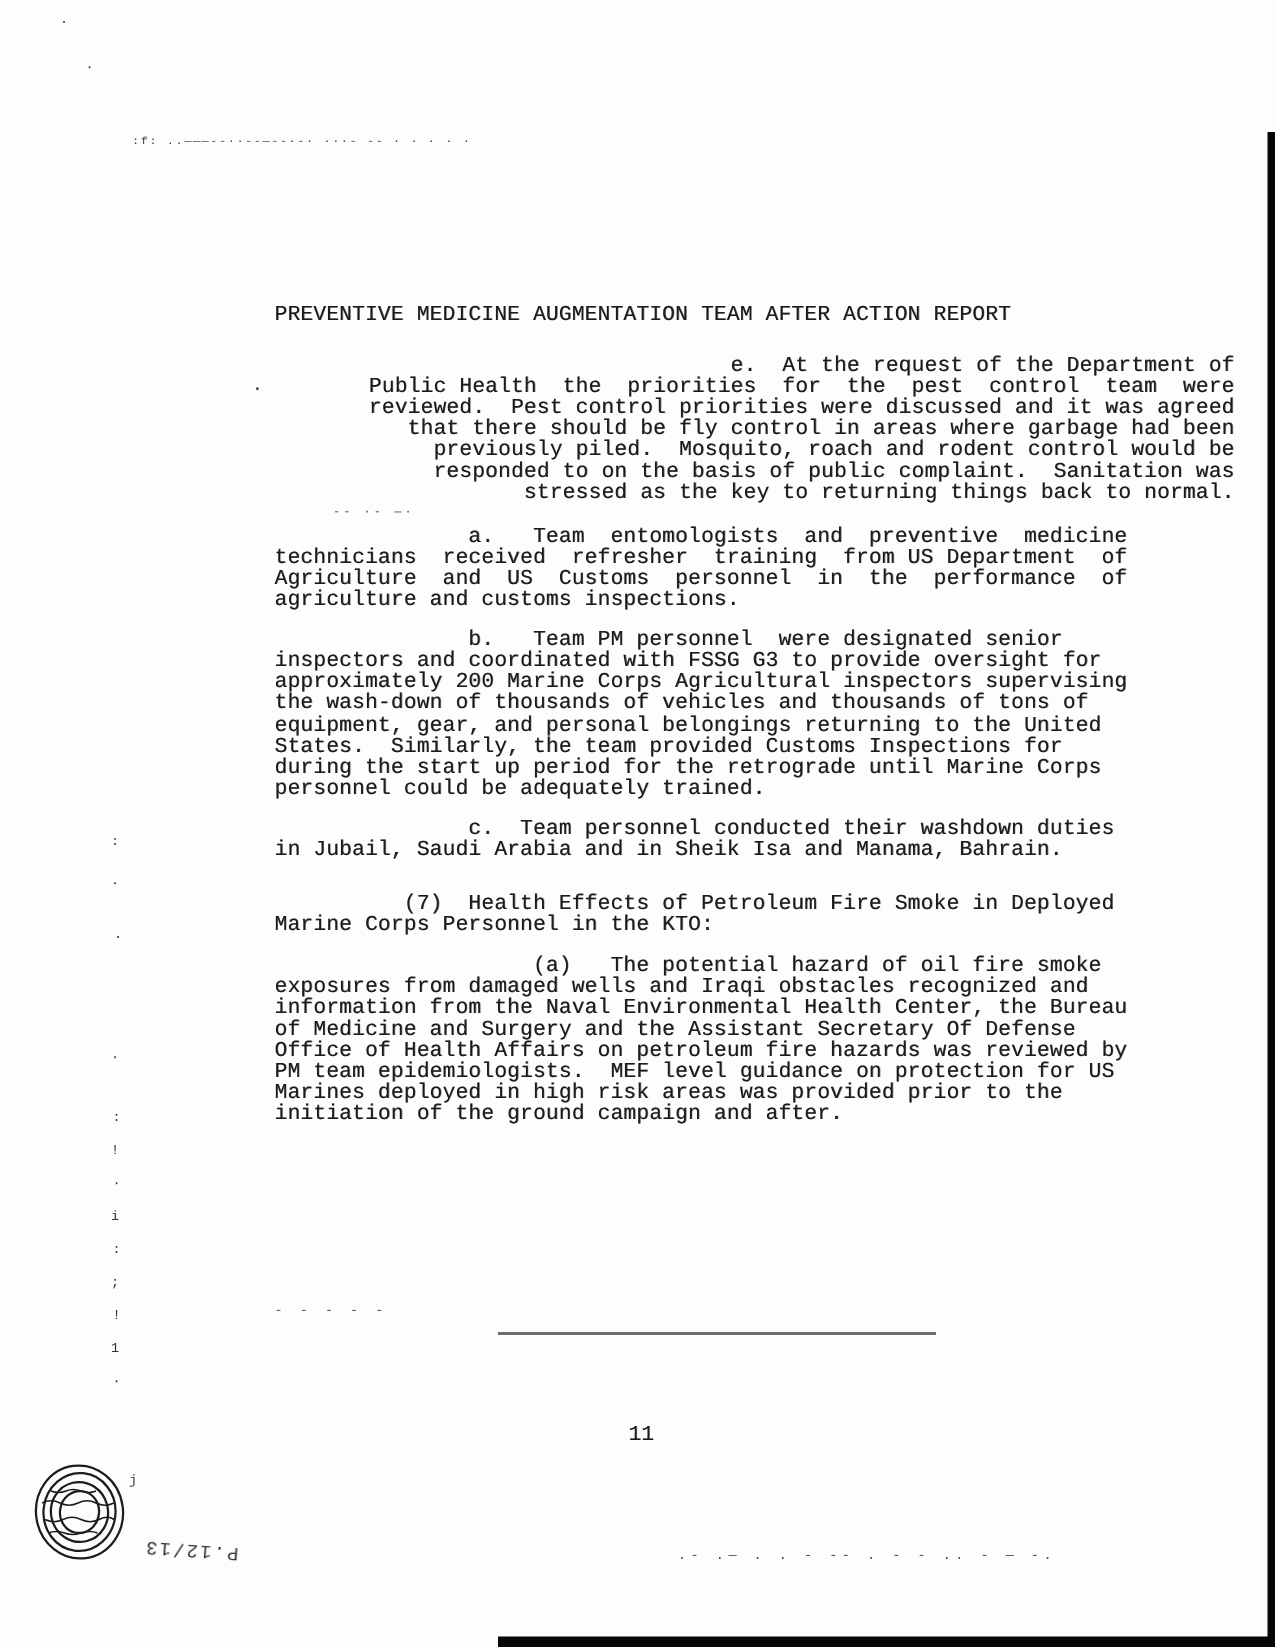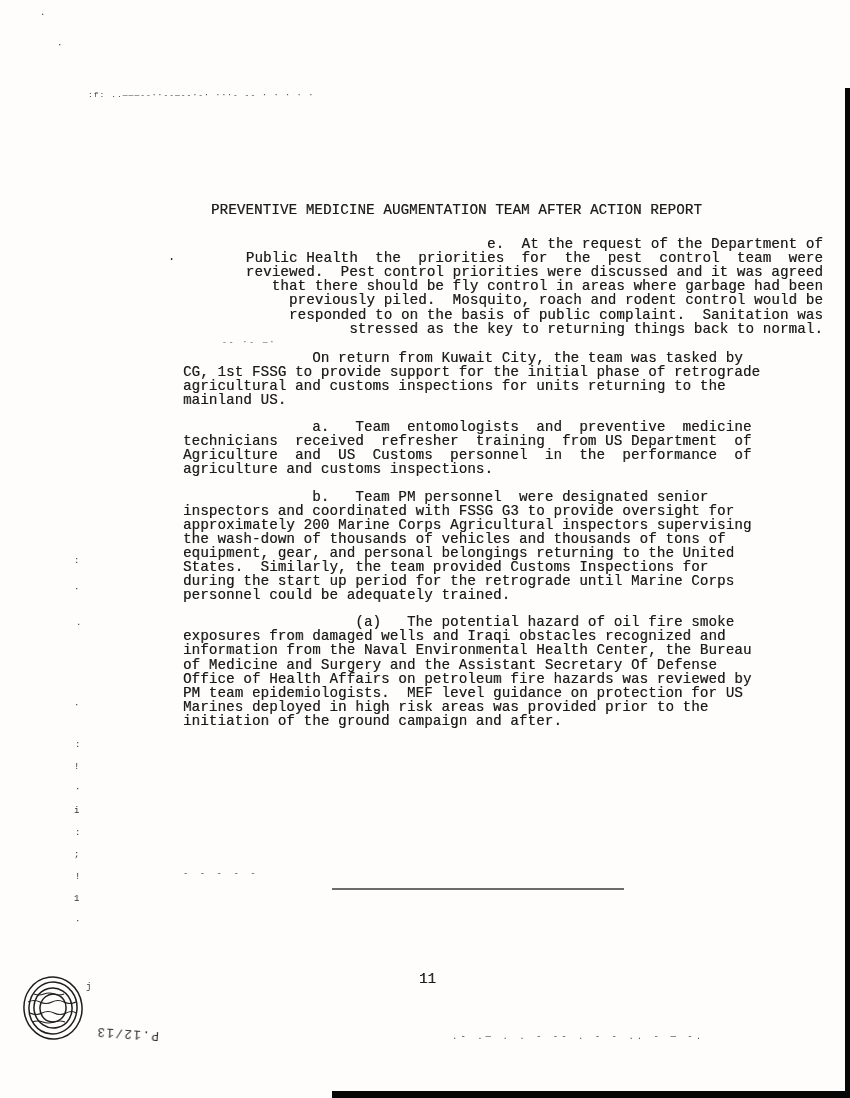--- a/index.html
+++ b/index.html
@@ -20,29 +20,29 @@
     width: 640px;
     font-size: 14.2px;
     line-height: 14.1px;
   }
   .doc p {
     margin: 0 0 13px 0;
     white-space: pre;
     text-shadow: 0.4px 0 0 rgba(25,25,25,0.55);
     letter-spacing: 0.1px;
   }
-  .doc p.title { margin-bottom: 20px; margin-left: 28px; }
+  .doc p.title { margin-bottom: 20px; }
   .doc p.para-e { margin-bottom: 15px; text-align: right; }
   .doc p.h6 { margin-bottom: 16px; }
   .doc p.h7 { margin-top: 22px; }
   .doc p.p7b { margin-top: 12px; }
   .page-num {
     position: absolute;
     left: 419px;
-    top: 971px;
+    top: 949px;
     font-size: 14.2px;
     text-shadow: 0.4px 0 0 rgba(25,25,25,0.5);
   }
   .rot-footer {
     position: absolute;
     left: 96px;
     top: 1026px;
     font-size: 12.5px;
     letter-spacing: 1.5px;
     color: #2e2e2e;
@@ -142,36 +142,36 @@
 
   <div class="doc">
     <p class="title">PREVENTIVE MEDICINE AUGMENTATION TEAM AFTER ACTION REPORT</p>
     <p class="para-e">                       e.  At the request of the Department of
 Public Health  the  priorities  for  the  pest  control  team  were
 reviewed.  Pest control priorities were discussed and it was agreed
 that there should be fly control in areas where garbage had been
 previously piled.  Mosquito, roach and rodent control would be
 responded to on the basis of public complaint.  Sanitation was
 stressed as the key to returning things back to normal.</p>
-    <p>               On return from Kuwait City, the team was tasked by
-CG, 1st FSSG to provide support for the initial phase of retrograde
-agricultural and customs inspections for units returning to the
-mainland US.</p>
     <p>               a.   Team  entomologists  and  preventive  medicine
 technicians  received  refresher  training  from US Department  of
 Agriculture  and  US  Customs  personnel  in  the  performance  of
 agriculture and customs inspections.</p>
     <p>               b.   Team PM personnel  were designated senior
 inspectors and coordinated with FSSG G3 to provide oversight for
 approximately 200 Marine Corps Agricultural inspectors supervising
 the wash-down of thousands of vehicles and thousands of tons of
 equipment, gear, and personal belongings returning to the United
 States.  Similarly, the team provided Customs Inspections for
 during the start up period for the retrograde until Marine Corps
 personnel could be adequately trained.</p>
+    <p>               c.  Team personnel conducted their washdown duties
+in Jubail, Saudi Arabia and in Sheik Isa and Manama, Bahrain.</p>
+    <p class="h7">          (7)  Health Effects of Petroleum Fire Smoke in Deployed
+Marine Corps Personnel in the KTO:</p>
     <p>                    (a)   The potential hazard of oil fire smoke
 exposures from damaged wells and Iraqi obstacles recognized and
 information from the Naval Environmental Health Center, the Bureau
 of Medicine and Surgery and the Assistant Secretary Of Defense
 Office of Health Affairs on petroleum fire hazards was reviewed by
 PM team epidemiologists.  MEF level guidance on protection for US
 Marines deployed in high risk areas was provided prior to the
 initiation of the ground campaign and after.</p>
   </div>
 

